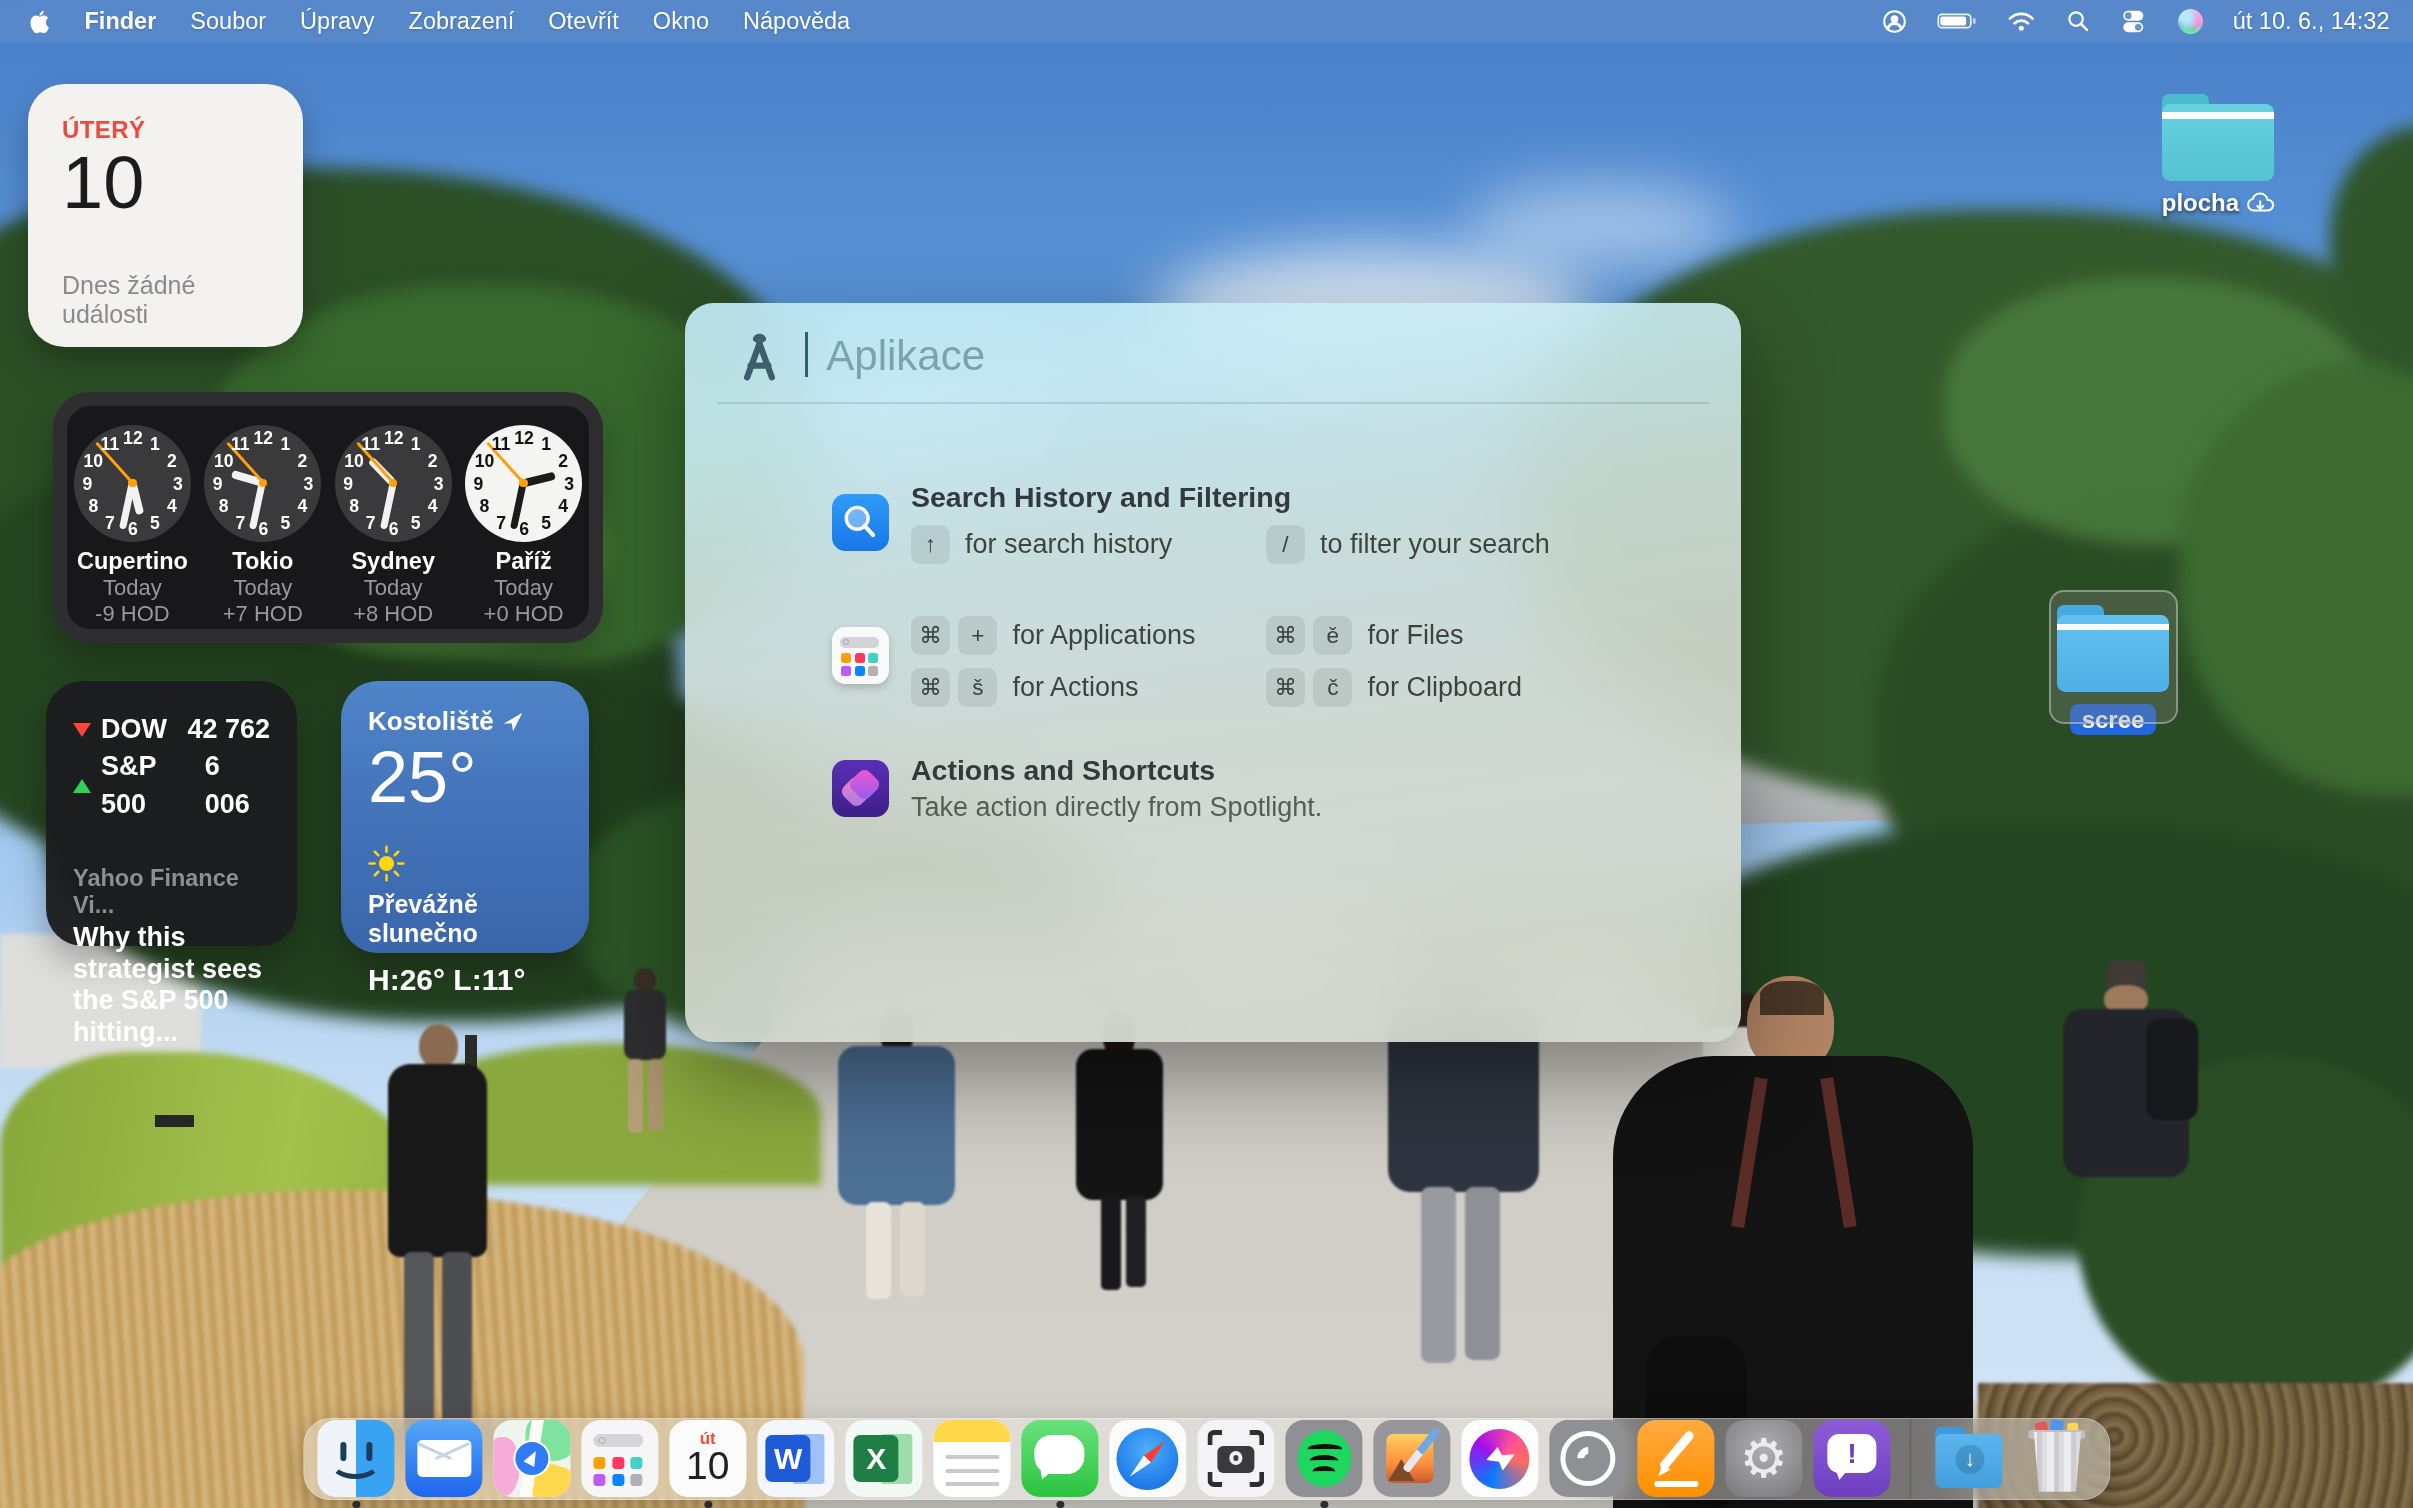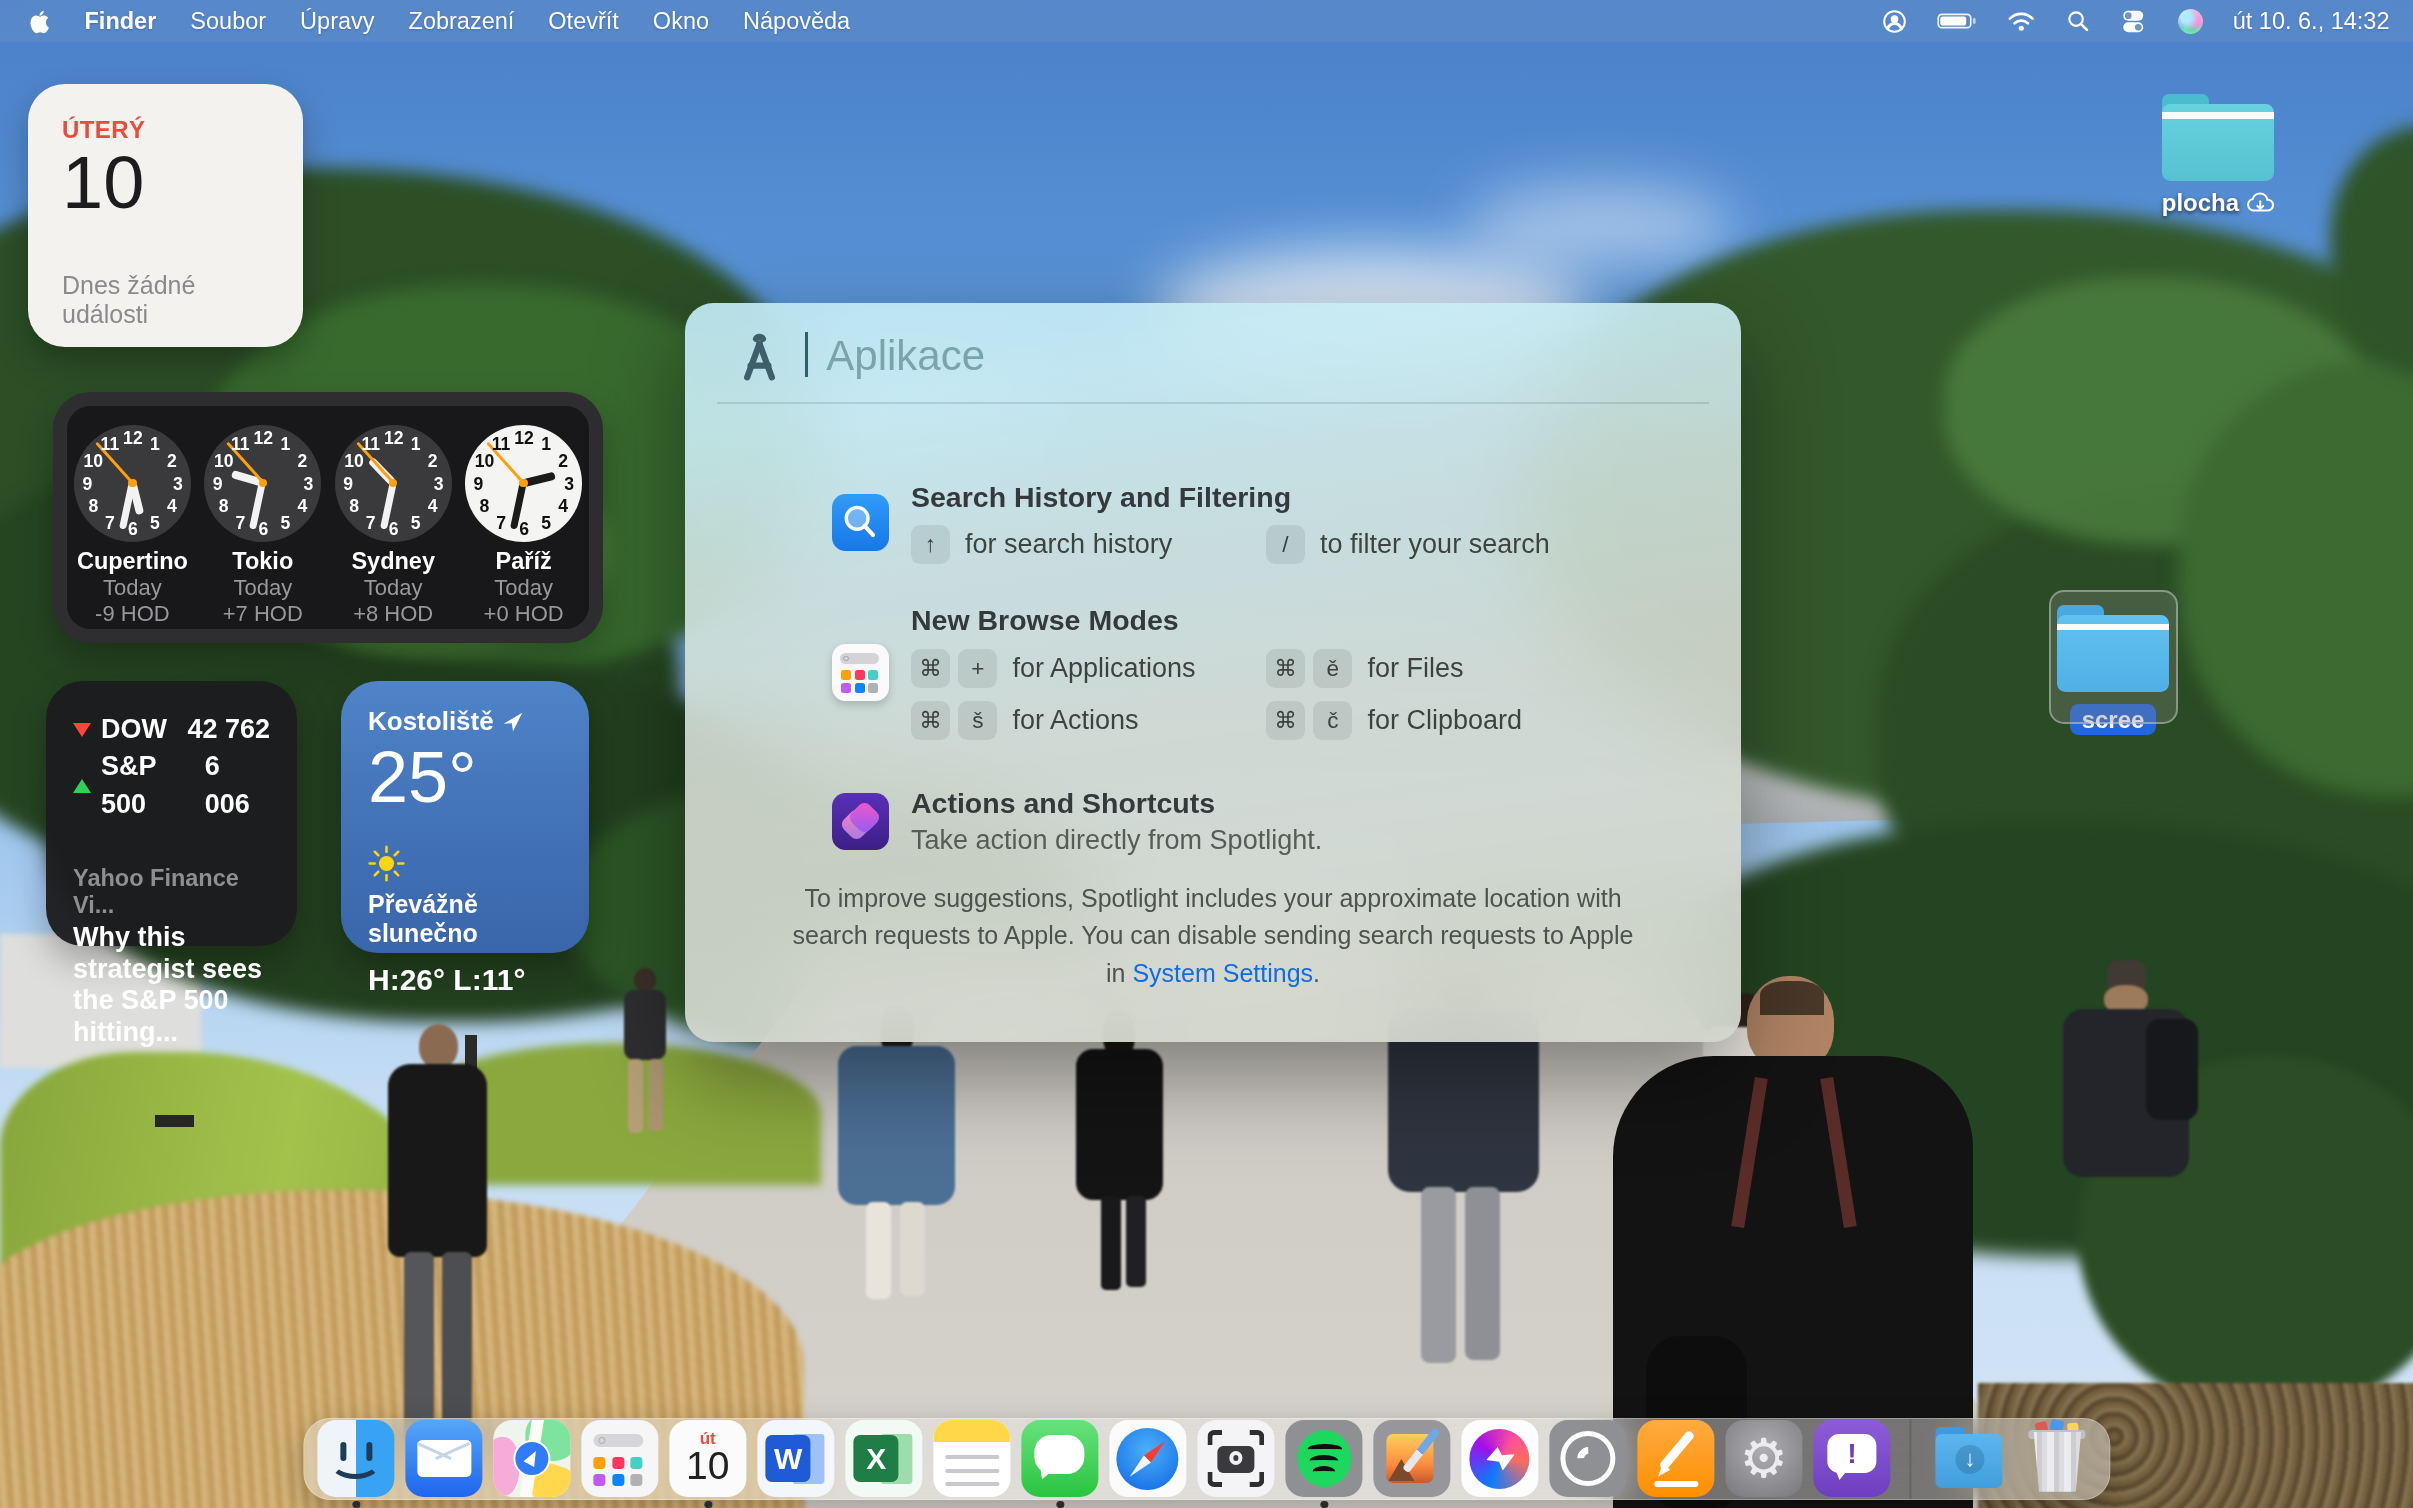--- a/index.html
+++ b/index.html
@@ -581,21 +581,20 @@
         <span style="position:absolute;left:8.4px;top:9.2px;width:39px;height:11px;border-radius:5.9px;background:#d4d4d8;"></span>
         <span style="position:absolute;left:11px;top:11.7px;width:5.9px;height:5.9px;border-radius:50%;border:1.3px solid #a6a6aa;"></span>
         <span style="position:absolute;left:9.2px;top:26px;width:10px;height:10px;border-radius:2.5px;background:#ff9f0a;"></span>
         <span style="position:absolute;left:22.6px;top:26px;width:10px;height:10px;border-radius:2.5px;background:#ff375f;"></span>
         <span style="position:absolute;left:36px;top:26px;width:10px;height:10px;border-radius:2.5px;background:#45d0c5;"></span>
         <span style="position:absolute;left:9.2px;top:39px;width:10px;height:10px;border-radius:2.5px;background:#bf5af2;"></span>
         <span style="position:absolute;left:22.6px;top:39px;width:10px;height:10px;border-radius:2.5px;background:#0a84ff;"></span>
         <span style="position:absolute;left:36px;top:39px;width:10px;height:10px;border-radius:2.5px;background:#b0b0b5;"></span>
       </div>
       <div class="sp-body">
-        <div class="sp-title">New Browse Modes</div>
         <div class="sp-rows">
           <div class="sp-row">
             <span class="sc">
               <span class="keycap">⌘</span>
               <span class="keycap">+</span>
               <span class="sc-label">for Applications</span>
             </span>
             <span class="sc last">
               <span class="keycap">⌘</span>
               <span class="keycap">ě</span>
@@ -623,24 +622,20 @@
         <span style="position:absolute;left:11.7px;top:18.4px;width:25px;height:25px;border-radius:7.5px;background:linear-gradient(135deg,#ff8ac2,#b07ce8);transform:rotate(45deg);opacity:.95;"></span>
         <span style="position:absolute;left:20px;top:11.7px;width:25px;height:25px;border-radius:7.5px;background:linear-gradient(135deg,#f857c8,#8d5cf6);transform:rotate(45deg);"></span>
       </div>
       <div class="sp-body">
         <div class="sp-title">Actions and Shortcuts</div>
         <div class="sp-sub">Take action directly from Spotlight.</div>
       </div>
     </div>
   </div>
 
-  <div id="sp-footer">
-    <span>To improve suggestions, Spotlight includes your approximate location with search requests to Apple. You can disable sending search requests to Apple in</span>
-    <a href="#">System Settings</a><span>.</span>
-  </div>
 </div>
 
 <div id="dock">
   <div class="dock-item running">
     <div class="di i-finder">
       <span class="eye" style="left:23.5px;"></span>
         <span class="eye" style="left:49px;"></span>
       <span class="smile"></span>
     </div>
   </div>

